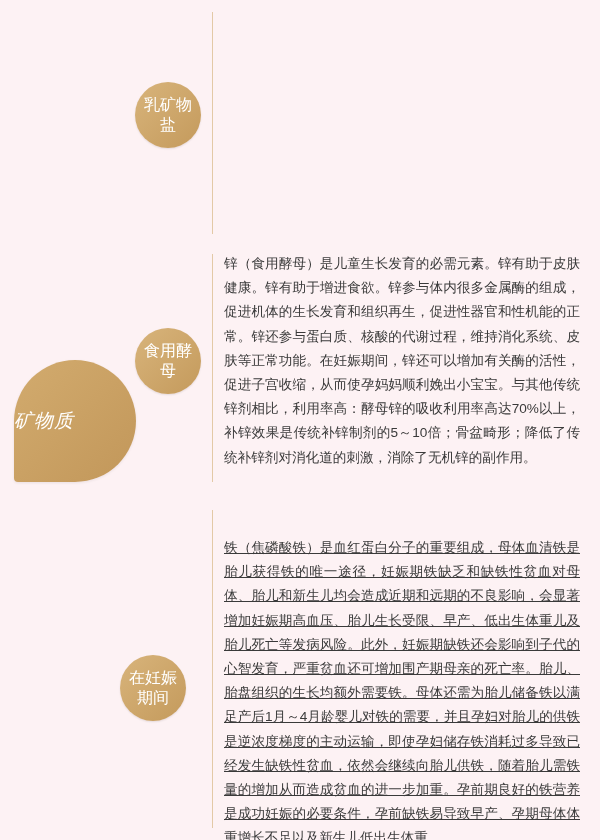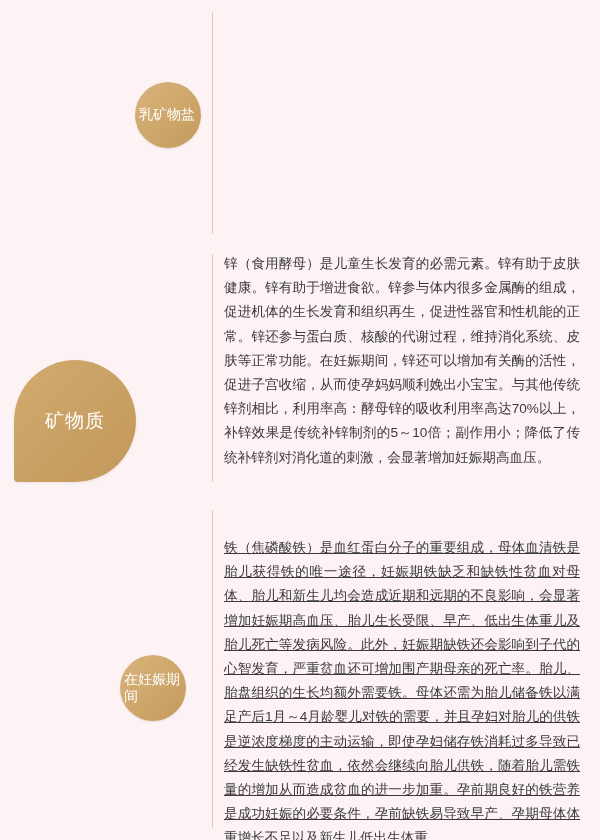--- a/index.html
+++ b/index.html
@@ -26,22 +26,22 @@
     left: 14px;
     top: 360px;
     width: 122px;
     height: 122px;
     background: #c9a063;
     background: linear-gradient(135deg, #d2ab6e 0%, #c2975a 100%);
     border-radius: 50% 50% 50% 4px;
     transform: rotate(0deg);
     display: flex;
     align-items: center;
-    justify-content: center;
     box-shadow: 0 1px 3px rgba(0,0,0,0.08);
+    font-style: italic;
   }
   .main-drop-label {
     color: #ffffff;
     font-size: 19px;
     letter-spacing: 1px;
     font-weight: normal;
     text-align: center;
     line-height: 1.2;
   }
 
@@ -53,23 +53,23 @@
     border-radius: 50%;
     background: #cfa96f;
     background: linear-gradient(135deg, #d8b47b 0%, #c49a5c 100%);
     display: flex;
     align-items: center;
     justify-content: center;
     box-shadow: 0 1px 2px rgba(0,0,0,0.10);
   }
   .node-label {
     color: #ffffff;
-    font-size: 14px;
+    font-size: 16px;
     line-height: 1.25;
-    text-align: left;
+    text-align: center;
     width: 58px;
     word-break: break-all;
   }
 
   .node-1 { left: 135px; top: 82px; }
   .node-2 { left: 135px; top: 328px; }
   .node-3 { left: 120px; top: 655px; }
 
   
   .block {
@@ -106,20 +106,23 @@
   <div class="sep sep-2"></div>
   <div class="sep sep-3"></div>
 
   <div class="main-drop">
     <span class="main-drop-label">矿物质</span>
   </div>
 
   <div class="node node-1">
     <span class="node-label">乳矿物盐</span>
   </div>
+  <div class="node node-2">
+    <span class="node-label">食用酵母</span>
+  </div>
   <div class="node node-3">
     <span class="node-label">在妊娠期间</span>
   </div>
 
-  <div class="block block-2">锌（食用酵母）是儿童生长发育的必需元素。锌有助于皮肤健康。锌有助于增进食欲。锌参与体内很多金属酶的组成，促进机体的生长发育和组织再生，促进性器官和性机能的正常。锌还参与蛋白质、核酸的代谢过程，维持消化系统、皮肤等正常功能。在妊娠期间，锌还可以增加有关酶的活性，促进子宫收缩，从而使孕妈妈顺利娩出小宝宝。与其他传统锌剂相比，利用率高：酵母锌的吸收利用率高达70%以上，补锌效果是传统补锌制剂的5～10倍；副作用小；降低了传统补锌剂对消化道的刺激，会显著增加妊娠期高血压。</div>
+  <div class="block block-2">锌（食用酵母）是儿童生长发育的必需元素。锌有助于皮肤健康。锌有助于增进食欲。锌参与体内很多金属酶的组成，促进机体的生长发育和组织再生，促进性器官和性机能的正常。锌还参与蛋白质、核酸的代谢过程，维持消化系统、皮肤等正常功能。在妊娠期间，锌还可以增加有关酶的活性，促进子宫收缩，从而使孕妈妈顺利娩出小宝宝。与其他传统锌剂相比，利用率高：酵母锌的吸收利用率高达70%以上，补锌效果是传统补锌制剂的5～10倍；骨盆畸形；降低了传统补锌剂对消化道的刺激，消除了无机锌的副作用。</div>
   <div class="block block-3">铁（焦磷酸铁）是血红蛋白分子的重要组成，母体血清铁是胎儿获得铁的唯一途径，妊娠期铁缺乏和缺铁性贫血对母体、胎儿和新生儿均会造成近期和远期的不良影响，会显著增加妊娠期高血压、胎儿生长受限、早产、低出生体重儿及胎儿死亡等发病风险。此外，妊娠期缺铁还会影响到子代的心智发育，严重贫血还可增加围产期母亲的死亡率。胎儿、胎盘组织的生长均额外需要铁。母体还需为胎儿储备铁以满足产后1月～4月龄婴儿对铁的需要，并且孕妇对胎儿的供铁是逆浓度梯度的主动运输，即使孕妇储存铁消耗过多导致已经发生缺铁性贫血，依然会继续向胎儿供铁，随着胎儿需铁量的增加从而造成贫血的进一步加重。孕前期良好的铁营养是成功妊娠的必要条件，孕前缺铁易导致早产、孕期母体体重增长不足以及新生儿低出生体重。</div>
 
 </div>
 
 </body></html>

